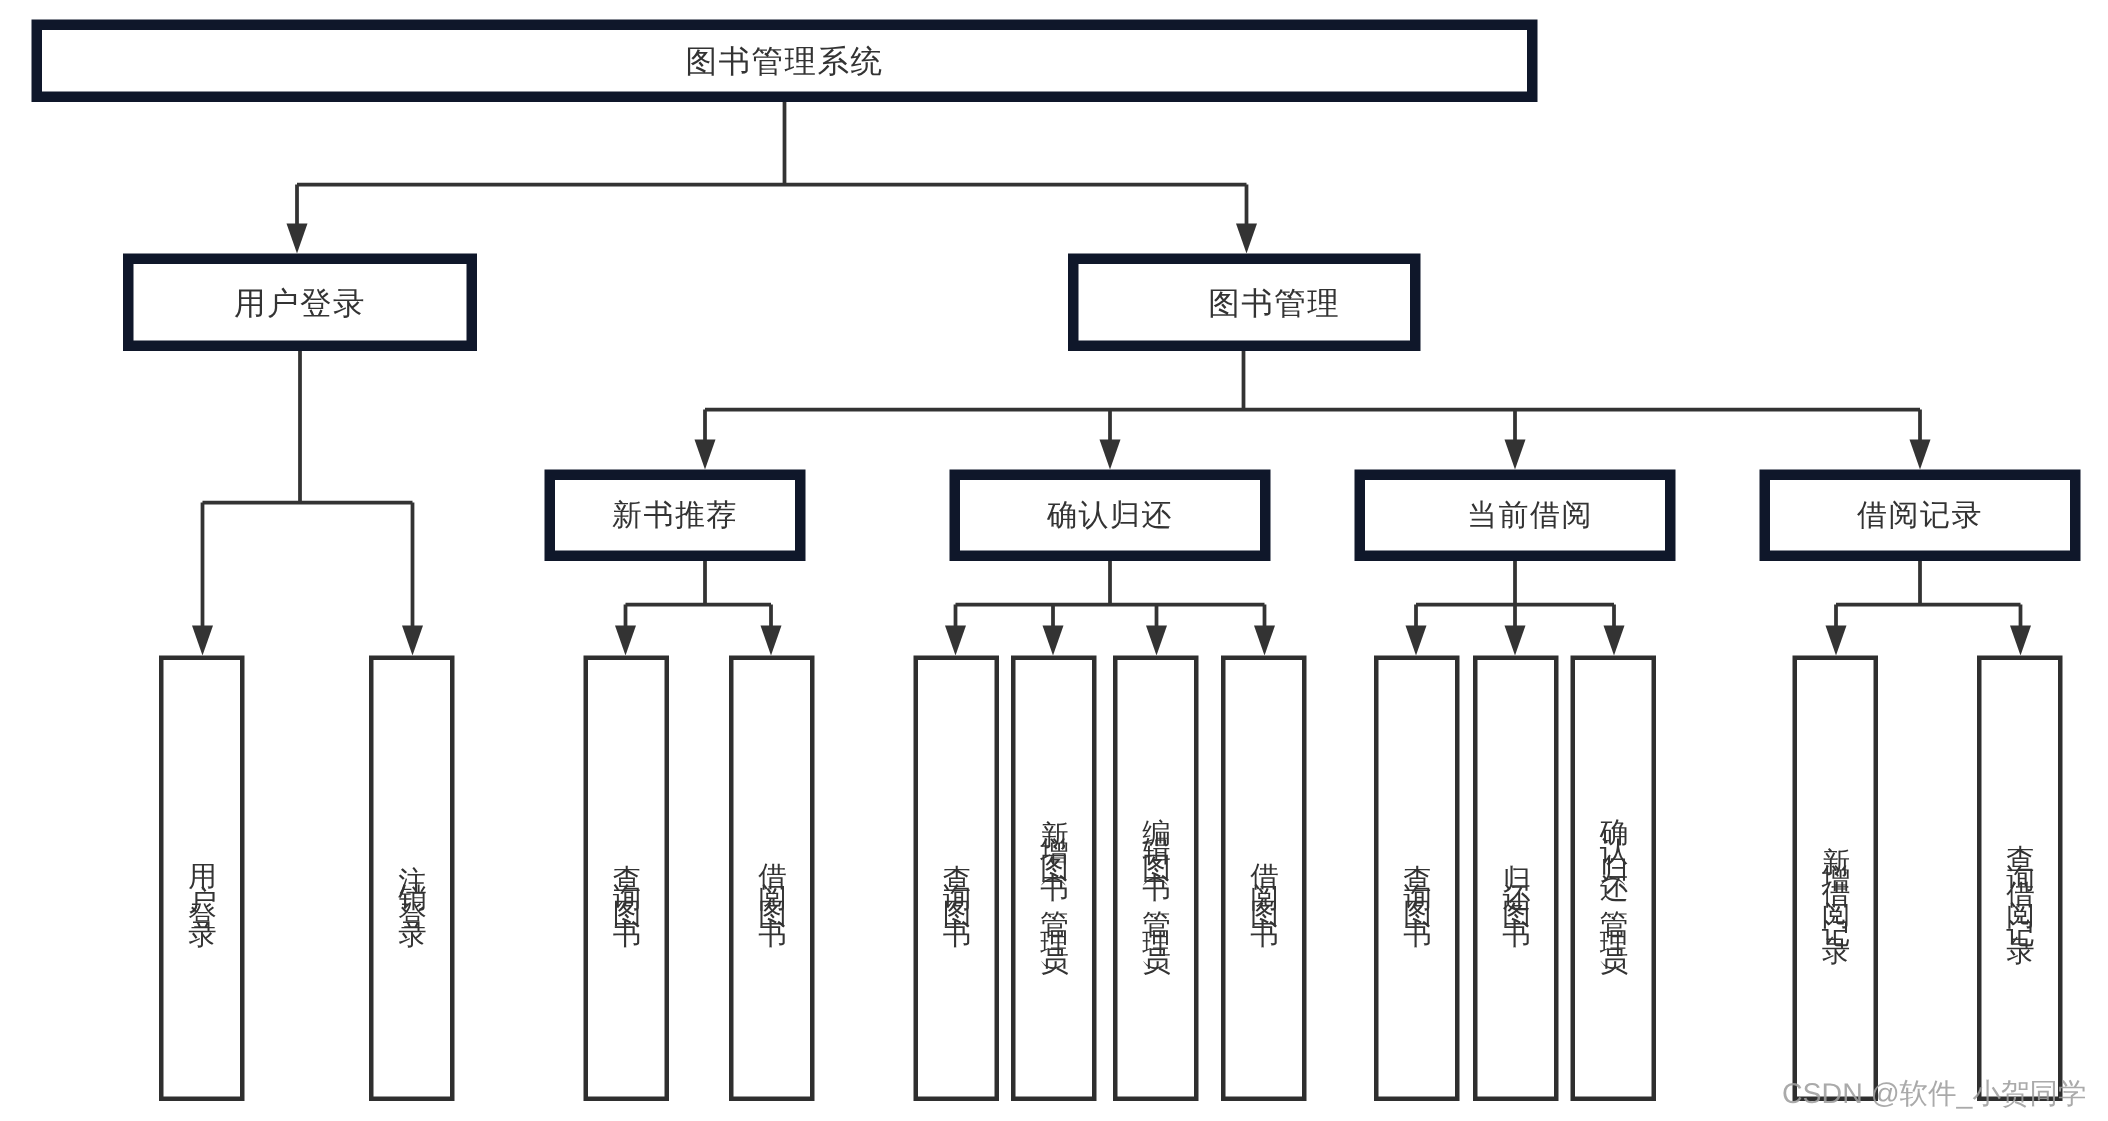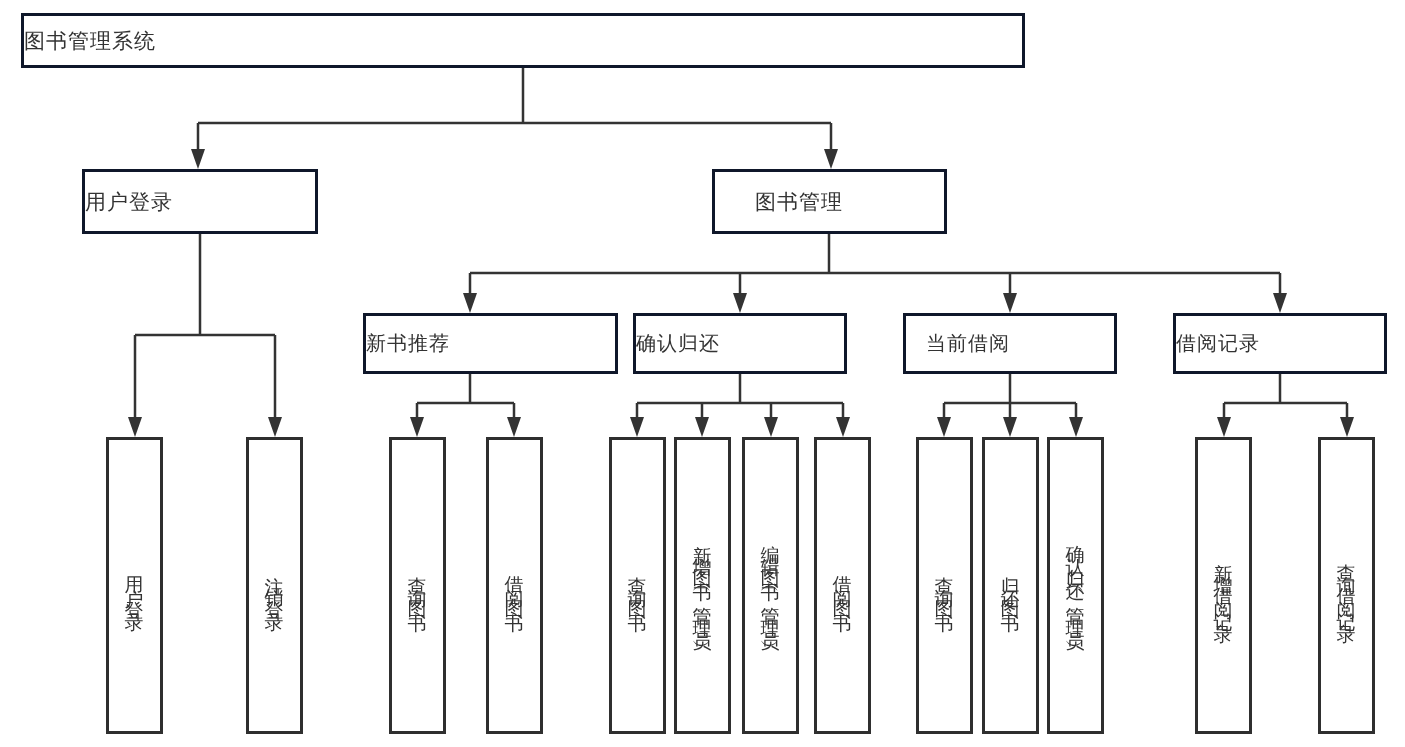--- a/index.html
+++ b/index.html
@@ -8,24 +8,25 @@
     width: 1405px;
     height: 747px;
     background: #ffffff;
     font-family: "Liberation Sans", sans-serif;
     color: #333333;
     overflow: hidden;
   }
   .node {
     position: absolute;
     box-sizing: border-box;
-    border: 3px solid #0f172a;
+    border: 7px solid #0f172a;
     background: #ffffff;
     display: flex;
     align-items: center;
+    justify-content: center;
     text-align: center;
   }
   .node .lbl {
     font-size: 21px;
     letter-spacing: 1px;
     color: #333333;
     white-space: nowrap;
   }
   .group .lbl { font-size: 20px; }
   .leaf {
@@ -115,21 +116,21 @@
     <span class="lbl">图书管理系统</span>
   </div>
 
   <div class="node" style="left:82px; top:169px; width:236px; height:65px;">
     <span class="lbl">用户登录</span>
   </div>
   <div class="node" style="left:712px; top:169px; width:235px; height:65px;padding-left:40px;">
     <span class="lbl">图书管理</span>
   </div>
 
-  <div class="node group" style="left:363px; top:313px; width:255px; height:61px;">
+  <div class="node group" style="left:363px; top:313px; width:174px; height:61px;">
     <span class="lbl">新书推荐</span>
   </div>
   <div class="node group" style="left:633px; top:313px; width:214px; height:61px;">
     <span class="lbl">确认归还</span>
   </div>
   <div class="node group" style="left:903px; top:313px; width:214px; height:61px;padding-left:20px;">
     <span class="lbl">当前借阅</span>
   </div>
   <div class="node group" style="left:1173px; top:313px; width:214px; height:61px;">
     <span class="lbl">借阅记录</span>
@@ -172,14 +173,15 @@
     <span class="vtext">确认归还（管理员）</span>
   </div>
 
   <div class="leaf" style="left:1195px;">
     <span class="vtext">新增借阅记录</span>
   </div>
   <div class="leaf" style="left:1318px;">
     <span class="vtext">查询借阅记录</span>
   </div>
 
+  <div id="watermark">CSDN @软件_小贺同学</div>
 
 </div>
 
 </body></html>

